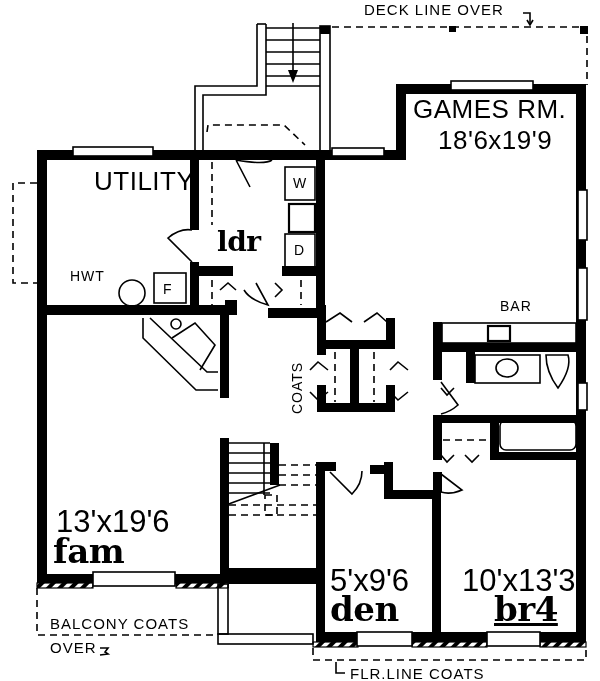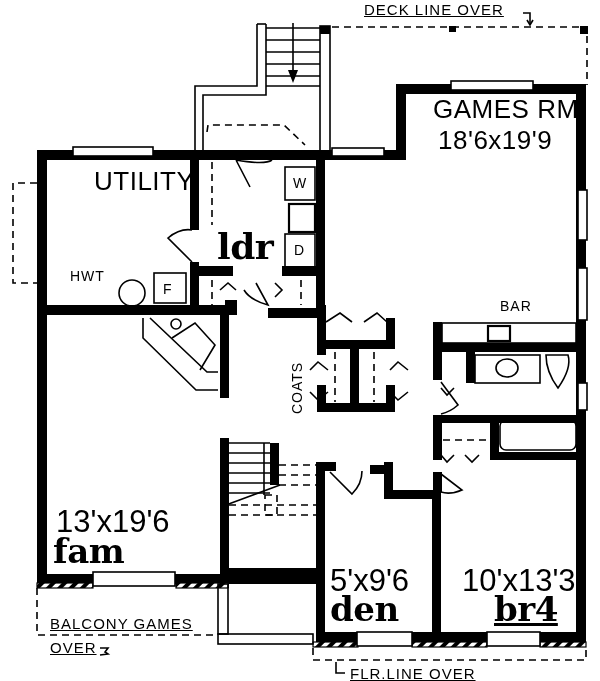--- a/index.html
+++ b/index.html
@@ -10,21 +10,21 @@
     .thin2 { fill: none; stroke: #000; stroke-width: 2.2; }
     .dash { fill: none; stroke: #000; stroke-width: 1.6; stroke-dasharray: 7 5; }
     .win { fill: #fff; stroke: #000; stroke-width: 1.6; }
     .hatch { fill: url(#hatch); stroke: #000; stroke-width: 1.2; }
     .lbl { position: absolute; color: #000; white-space: nowrap; line-height: 1; }
     .sans { font-family: "Liberation Sans", "DejaVu Sans", sans-serif; }
     .serif { font-family: "DejaVu Serif", "Liberation Serif", serif; font-weight: bold; }
     .room-title { font-size: 26px; letter-spacing: 0.5px; }
     .dim { font-size: 31px; letter-spacing: 0px; }
     .bigname { font-size: 34px; letter-spacing: -0.5px; }
-    .note { font-size: 15px; letter-spacing: 1px; text-decoration: underline; }
+    .note { font-size: 15px; letter-spacing: 1px; }
     .small { font-size: 14px; letter-spacing: 1px; }
     .fix { font-size: 14px; }
   </style>
 </head>
 <body>
 
 <svg id="plan" viewBox="0 0 600 681" xmlns="http://www.w3.org/2000/svg">
   <defs>
     <pattern id="hatch" width="8" height="8" patternUnits="userSpaceOnUse" patternTransform="rotate(45)">
       <rect width="8" height="8" fill="#fff"></rect>
@@ -225,41 +225,41 @@
   <g>
     <path class="dash" d="M313 648 L313 660 L586 660 L586 648"></path>
     <path class="thin" d="M336 662 L336 673 L345 673"></path>
   </g>
 
   <path class="dash" d="M37 183 L13 183 L13 283 L37 283"></path>
 </svg>
 
 <div class="lbl sans note" style="left:364px; top:2px;">DECK LINE OVER</div>
 
-<div class="lbl sans room-title" style="left:413px; top:96px;margin-left:20px;">GAMES RM.</div>
+<div class="lbl sans room-title" style="left:413px; top:96px;">GAMES RM.</div>
 <div class="lbl sans room-title" style="left:438px; top:127px;">18'6x19'9</div>
 
 <div class="lbl sans room-title" style="left:54px; top:168px;margin-left:40px;">UTILITY</div>
 
-<div class="lbl serif bigname" style="left:217px; top:228px; font-size:36px;">ldr</div>
+<div class="lbl serif bigname" style="left:217px; top:228px; font-size:28px;">ldr</div>
 
 <div class="lbl sans small" style="left:70px; top:269px;">HWT</div>
 <div class="lbl sans fix" style="left:163px; top:282px;">F</div>
 <div class="lbl sans fix" style="left:293px; top:176px;">W</div>
 <div class="lbl sans fix" style="left:294px; top:243px;">D</div>
 
 <div class="lbl sans small" style="left:487px; top:299px;margin-left:13px;">BAR</div>
 
 <div class="lbl sans small" style="left:290px; top:414px; transform:rotate(-90deg); transform-origin:left top;">COATS</div>
 
 <div class="lbl sans dim" style="left:56px; top:506px;">13'x19'6</div>
 <div class="lbl serif bigname" style="left:53px; top:534px;">fam</div>
 
 <div class="lbl sans dim" style="left:330px; top:565px;">5'x9'6</div>
 <div class="lbl serif bigname" style="left:330px; top:592px;">den</div>
 
 <div class="lbl sans dim" style="left:462px; top:565px;">10'x13'3</div>
 <div class="lbl serif bigname" style="left:494px; top:592px;text-decoration:underline;">br4</div>
 
-<div class="lbl sans note" style="left:50px; top:616px;">BALCONY GAMES</div>
+<div class="lbl sans note" style="left:50px; top:616px;">BALCONY COATS</div>
 <div class="lbl sans note" style="left:50px; top:640px;text-align:center;">OVER</div>
 
-<div class="lbl sans note" style="left:350px; top:666px;">FLR.LINE OVER</div>
+<div class="lbl sans note" style="left:350px; top:666px;">FLR.LINE COATS</div>
 
 </body></html>

